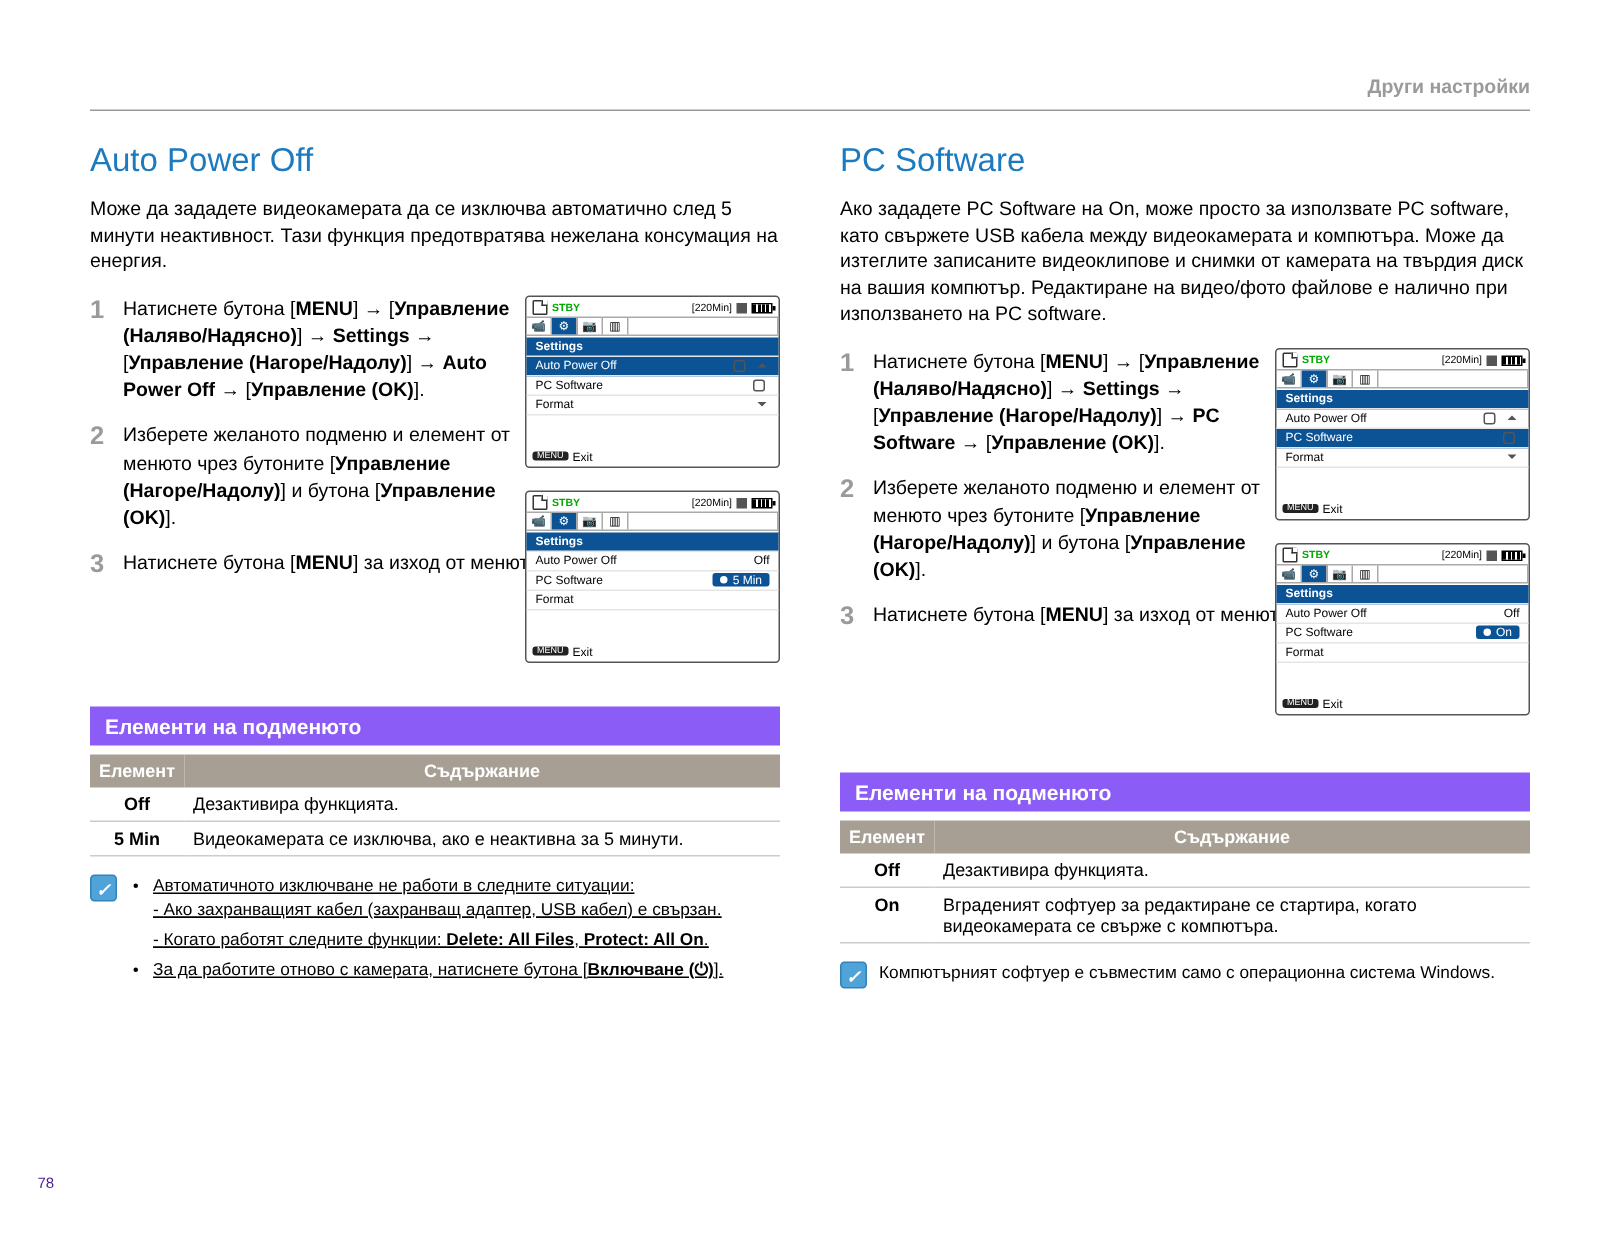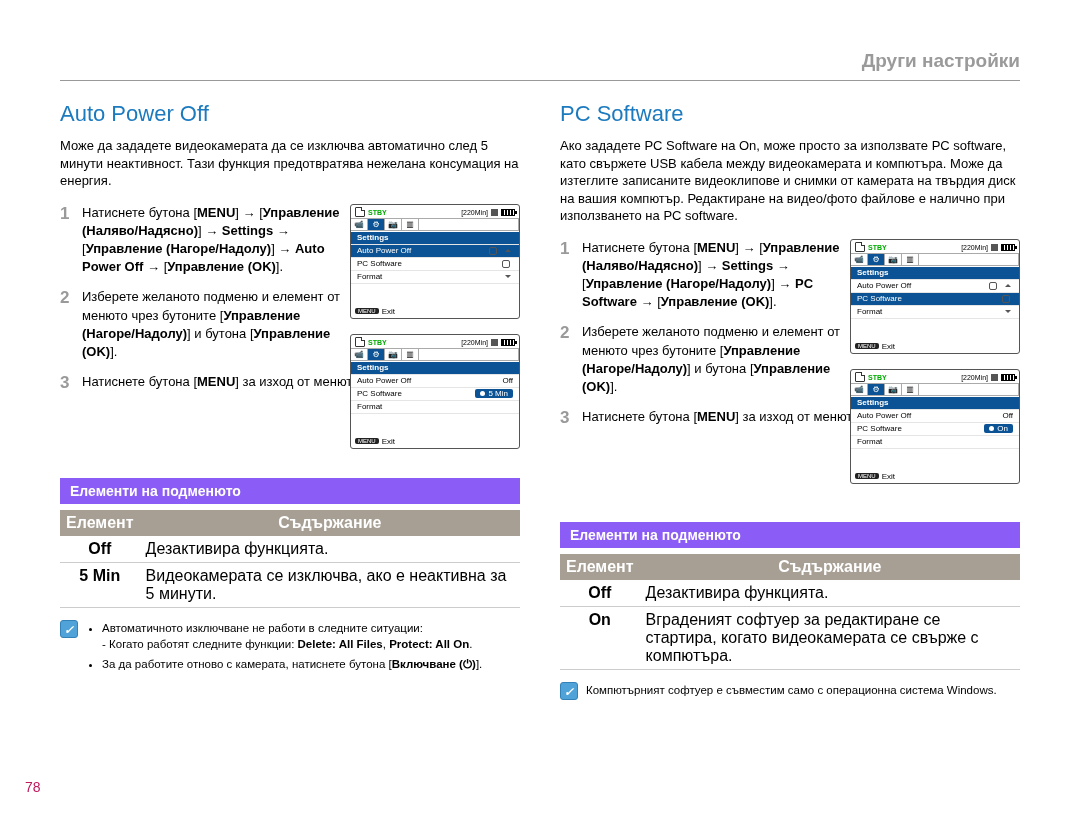--- a/index.html
+++ b/index.html
@@ -8,21 +8,21 @@
       height: 825px;
       background: #fff;
       font-family: Arial, sans-serif;
       font-size: 13px;
       color: #000;
       position: relative;
       padding: 50px 60px 30px 60px;
     }
     .page-header {
       text-align: right;
-      font-size: 19px;
+      font-size: 13px;
       color: #9a9a9a;
       font-weight: bold;
       padding-bottom: 8px;
       border-bottom: 1px solid #999;
       margin-bottom: 20px;
     }
     .cols {
       display: flex;
       gap: 40px;
     }
@@ -51,21 +51,21 @@
       color: #fff;
       font-weight: bold;
       font-size: 14px;
       padding: 5px 10px;
       margin-top: 14px;
       margin-bottom: 6px;
     }
     table.subtab {
       width: 100%;
       border-collapse: collapse;
-      font-size: 16px;
+      font-size: 12px;
     }
     table.subtab th {
       background: #a79f94;
       color: #fff;
       font-weight: bold;
       padding: 4px 6px;
       text-align: center;
     }
     table.subtab td {
       padding: 4px 6px;
@@ -86,30 +86,30 @@
       font-style: italic;
       font-weight: bold;
       text-align: center;
       line-height: 18px;
       border-radius: 3px;
       border: 1px solid #3282b8;
       flex-shrink: 0;
       margin-right: 8px;
       font-size: 12px;
     }
-    .note-content ul { list-style: disc; padding-left: 16px; }
+    .note-content ul { list-style: disc; padding-left: 16px; text-decoration: underline; }
     .note-content ul li { margin-bottom: 4px; }
     .note-content ul.dash { list-style: none; padding-left: 10px; }
     .note-content ul.dash li::before { content: "- "; margin-left: -10px; }
     .pagenum {
       position: absolute;
       left: 25px;
       bottom: 30px;
-      font-size: 14px;
-      color: #be185d;
+      font-size: 10px;
+      color: #4c1d95;
     }
     
     .screen {
       position: absolute;
       right: 0;
       width: 170px;
       height: 115px;
       background: #fff;
       border: 1px solid #555;
       border-radius: 3px;
@@ -295,20 +295,21 @@
           </tr>
     </tbody>
       </table>
 
     <div class="note-row">
       <div class="note-icon">✓</div>
       <div class="note-content">
         <ul>
           <li><span>Автоматичното изключване не работи в следните ситуации:</span>
             <ul class="dash">
+              <li>Ако захранващият кабел (захранващ адаптер, USB кабел) е свързан.</li>
               <li>Когато работят следните функции: <b>Delete: All Files</b>, <b>Protect: All On</b>.</li>
             </ul>
           </li>
           <li>За да работите отново с камерата, натиснете бутона [<b>Включване (⏻)</b>].</li>
         </ul>
       </div>
     </div>
   </div>
 
   <div class="column col2">

